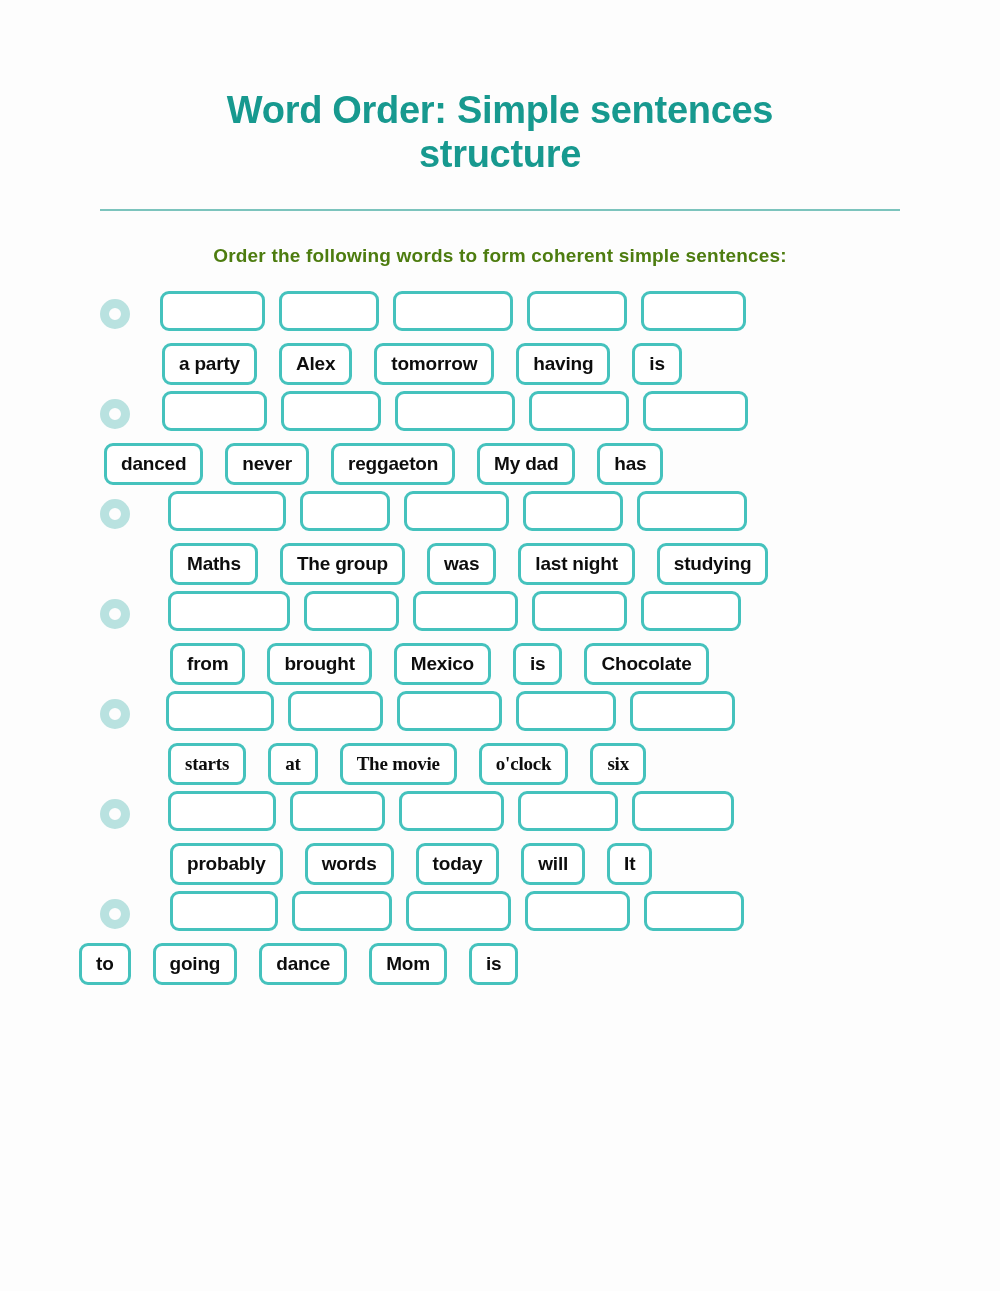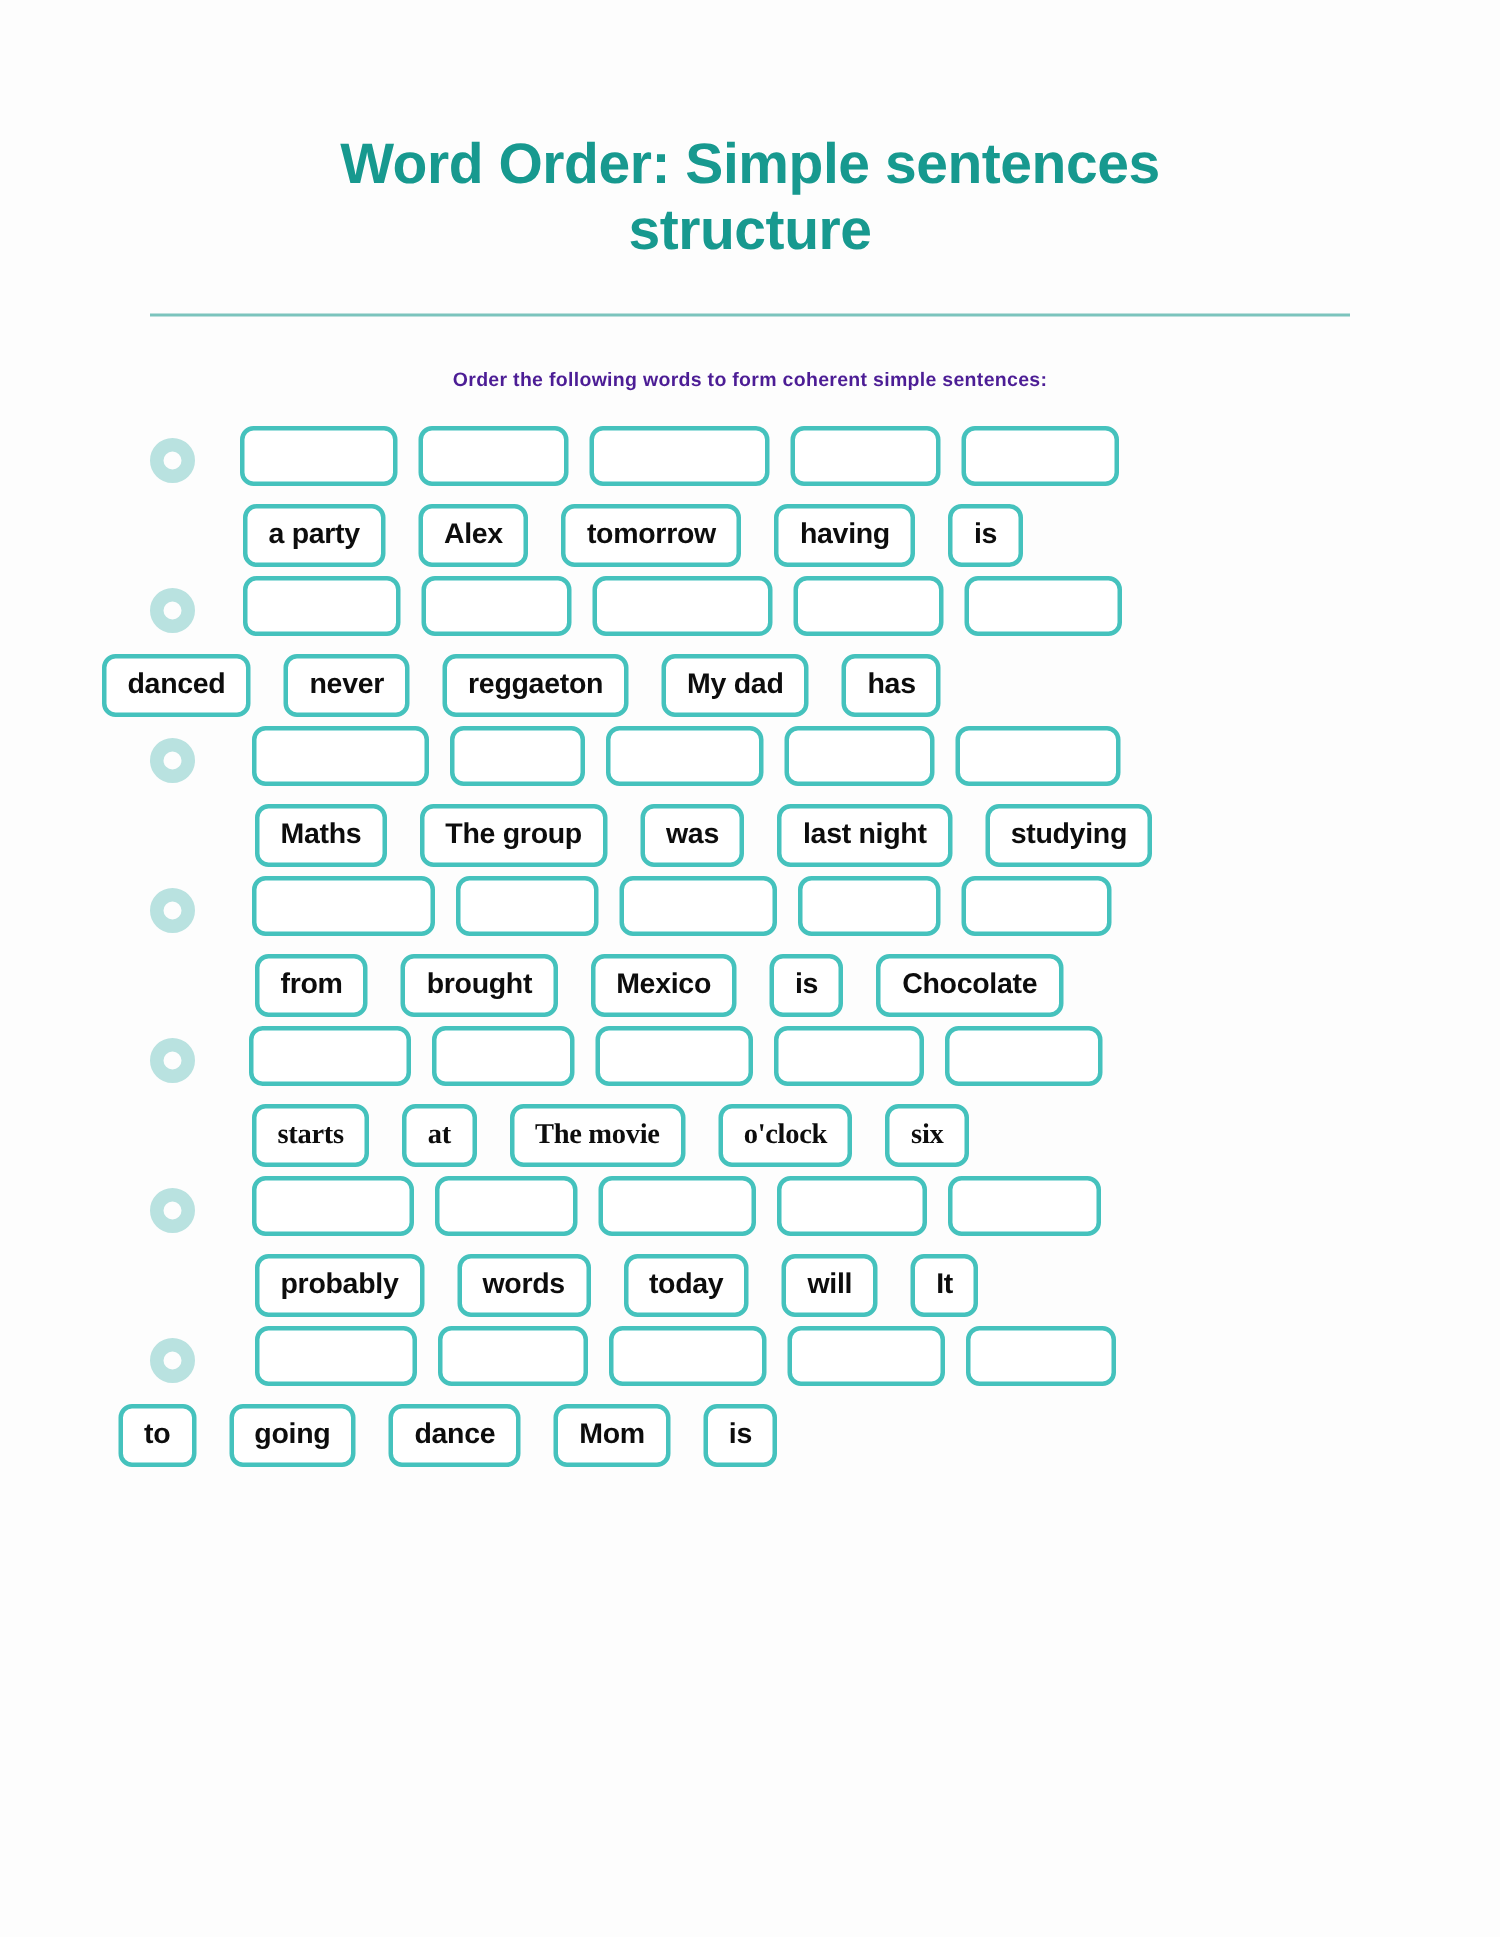--- a/index.html
+++ b/index.html
@@ -37,22 +37,22 @@
   .divider {
     margin: 32px auto 0 auto;
     width: 800px;
     height: 2px;
     background: #7cc4bd;
   }
 
   .instructions {
     margin: 34px 0 0 0;
     text-align: center;
-    color: #4c1d95;
-    font-size: 13px;
+    color: #4d7c0f;
+    font-size: 19px;
     font-weight: bold;
     letter-spacing: 0.2px;
   }
 
   
   .exercises {
     margin-top: 24px;
     padding: 0 0 0 0;
   }
 
@@ -142,21 +142,21 @@
       </div>
       <div class="exercise">
         <div class="bullet"></div>
         <div class="slot-row" style="padding-left: 162px;">
           <div class="slot" style="width: 105px;"></div>
           <div class="slot" style="width: 100px;"></div>
           <div class="slot" style="width: 120px;"></div>
           <div class="slot" style="width: 100px;"></div>
           <div class="slot" style="width: 105px;"></div>
         </div>
-        <div class="word-row" style="padding-left: 68px;">
+        <div class="word-row" style="padding-left: 104px;">
           <div class="word">danced</div>
           <div class="word">never</div>
           <div class="word">reggaeton</div>
           <div class="word">My dad</div>
           <div class="word">has</div>
         </div>
       </div>
       <div class="exercise">
         <div class="bullet"></div>
         <div class="slot-row" style="padding-left: 168px;">

